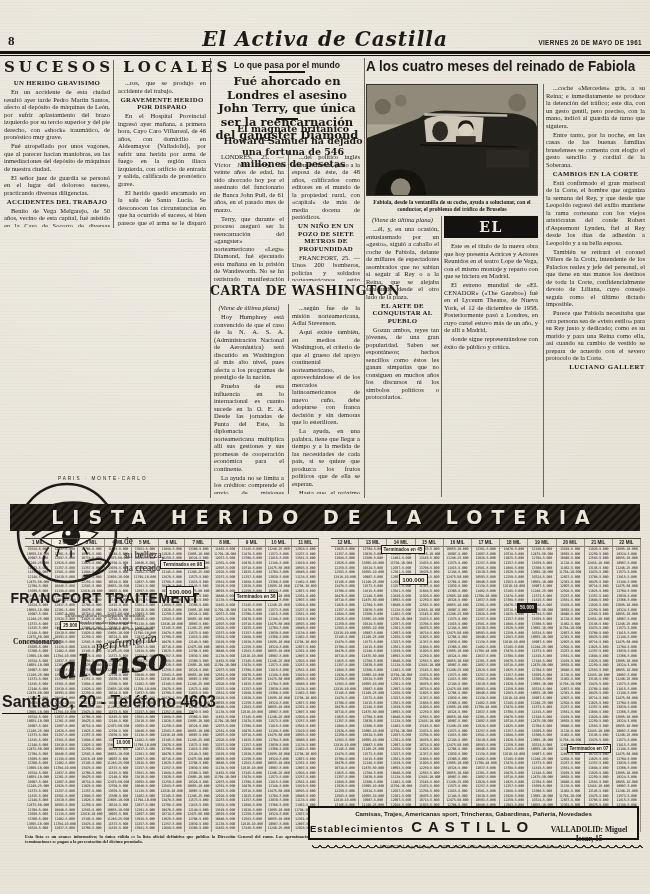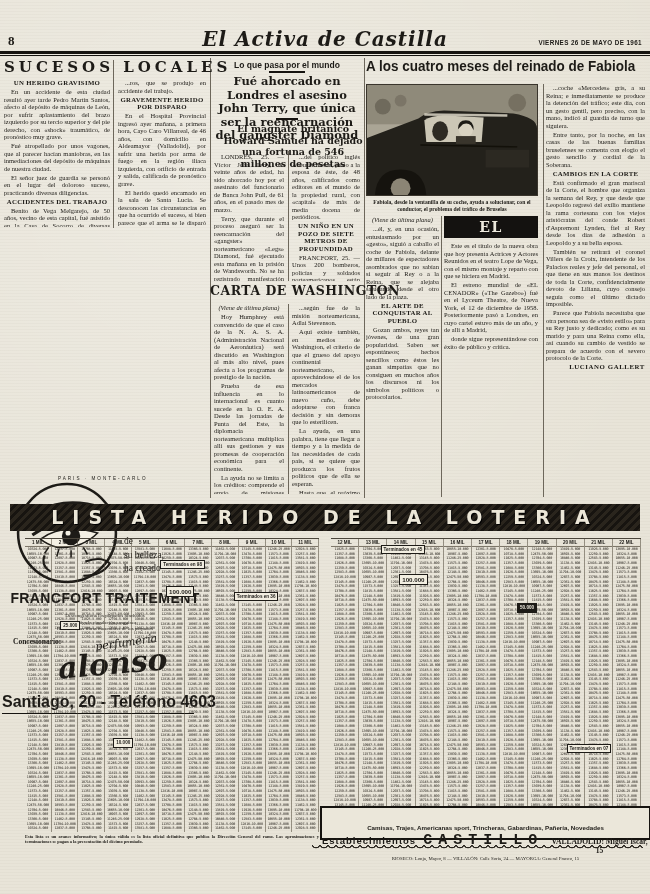--- a/index.html
+++ b/index.html
@@ -72,26 +72,26 @@
   .lot-head{font-size:4.6px;font-weight:bold;text-align:center;border-bottom:1px solid rgba(80,72,58,.7);
     line-height:7px;font-family:"Liberation Sans",sans-serif;}
   .lot-body{font-family:"DejaVu Sans Mono",monospace;font-size:3.4px;line-height:4.66px;
     white-space:pre;text-align:center;color:#2a2620;letter-spacing:-.2px;}
   .lot-callout{position:absolute;background:#f2eee1;border:1px solid #1d1b17;font-size:4.6px;
     font-weight:bold;line-height:1.15;padding:1px 2px;text-align:center;font-family:"Liberation Sans",sans-serif;}
   .lot-callout.big{font-size:6.2px;}
   .lot-callout.inv{background:#1d1b17;color:#f2eee1;}
   .lot-footer{left:25px;top:834px;width:294px;font-size:4.4px;font-weight:bold;line-height:5px;text-align:justify;}
   
-  .castillo{left:320px;top:806px;width:331px;height:34px;border:2px solid #15130f;background:#ebe7da;
-    box-sizing:border-box;text-align:center;padding-top:16px;}
+  .castillo{left:308px;top:806px;width:331px;height:34px;border:2px solid #15130f;background:#ebe7da;
+    box-sizing:border-box;text-align:center;padding-top:2px;}
   .castillo-items{font-size:6.2px;font-weight:bold;font-family:"Liberation Sans",sans-serif;white-space:nowrap;}
   .castillo-line2{display:flex;justify-content:center;align-items:baseline;gap:7px;margin-top:1px;}
   .castillo-estab{font-size:9.5px;font-weight:bold;font-family:"Liberation Sans",sans-serif;letter-spacing:1px;}
-  .castillo-brand{font-size:15px;font-weight:bold;letter-spacing:6px;font-family:Liberation Mono, monospace;}
+  .castillo-brand{font-size:15px;font-weight:bold;letter-spacing:6px;font-family:Liberation Sans, sans-serif;}
   .castillo-city{font-size:7.5px;font-weight:bold;}
   .castillo-branches{font-size:4.8px;margin-top:1px;}
   .squiggle{left:312px;top:845px;width:331px;height:6px;
     background-image:radial-gradient(circle at 4px -1px, transparent 3px, #2a2620 3px, #2a2620 4.2px, transparent 4.6px);
     background-size:8px 6px;background-repeat:repeat-x;}
 </style>
 </head>
 <body>
 
 <div class="page">

